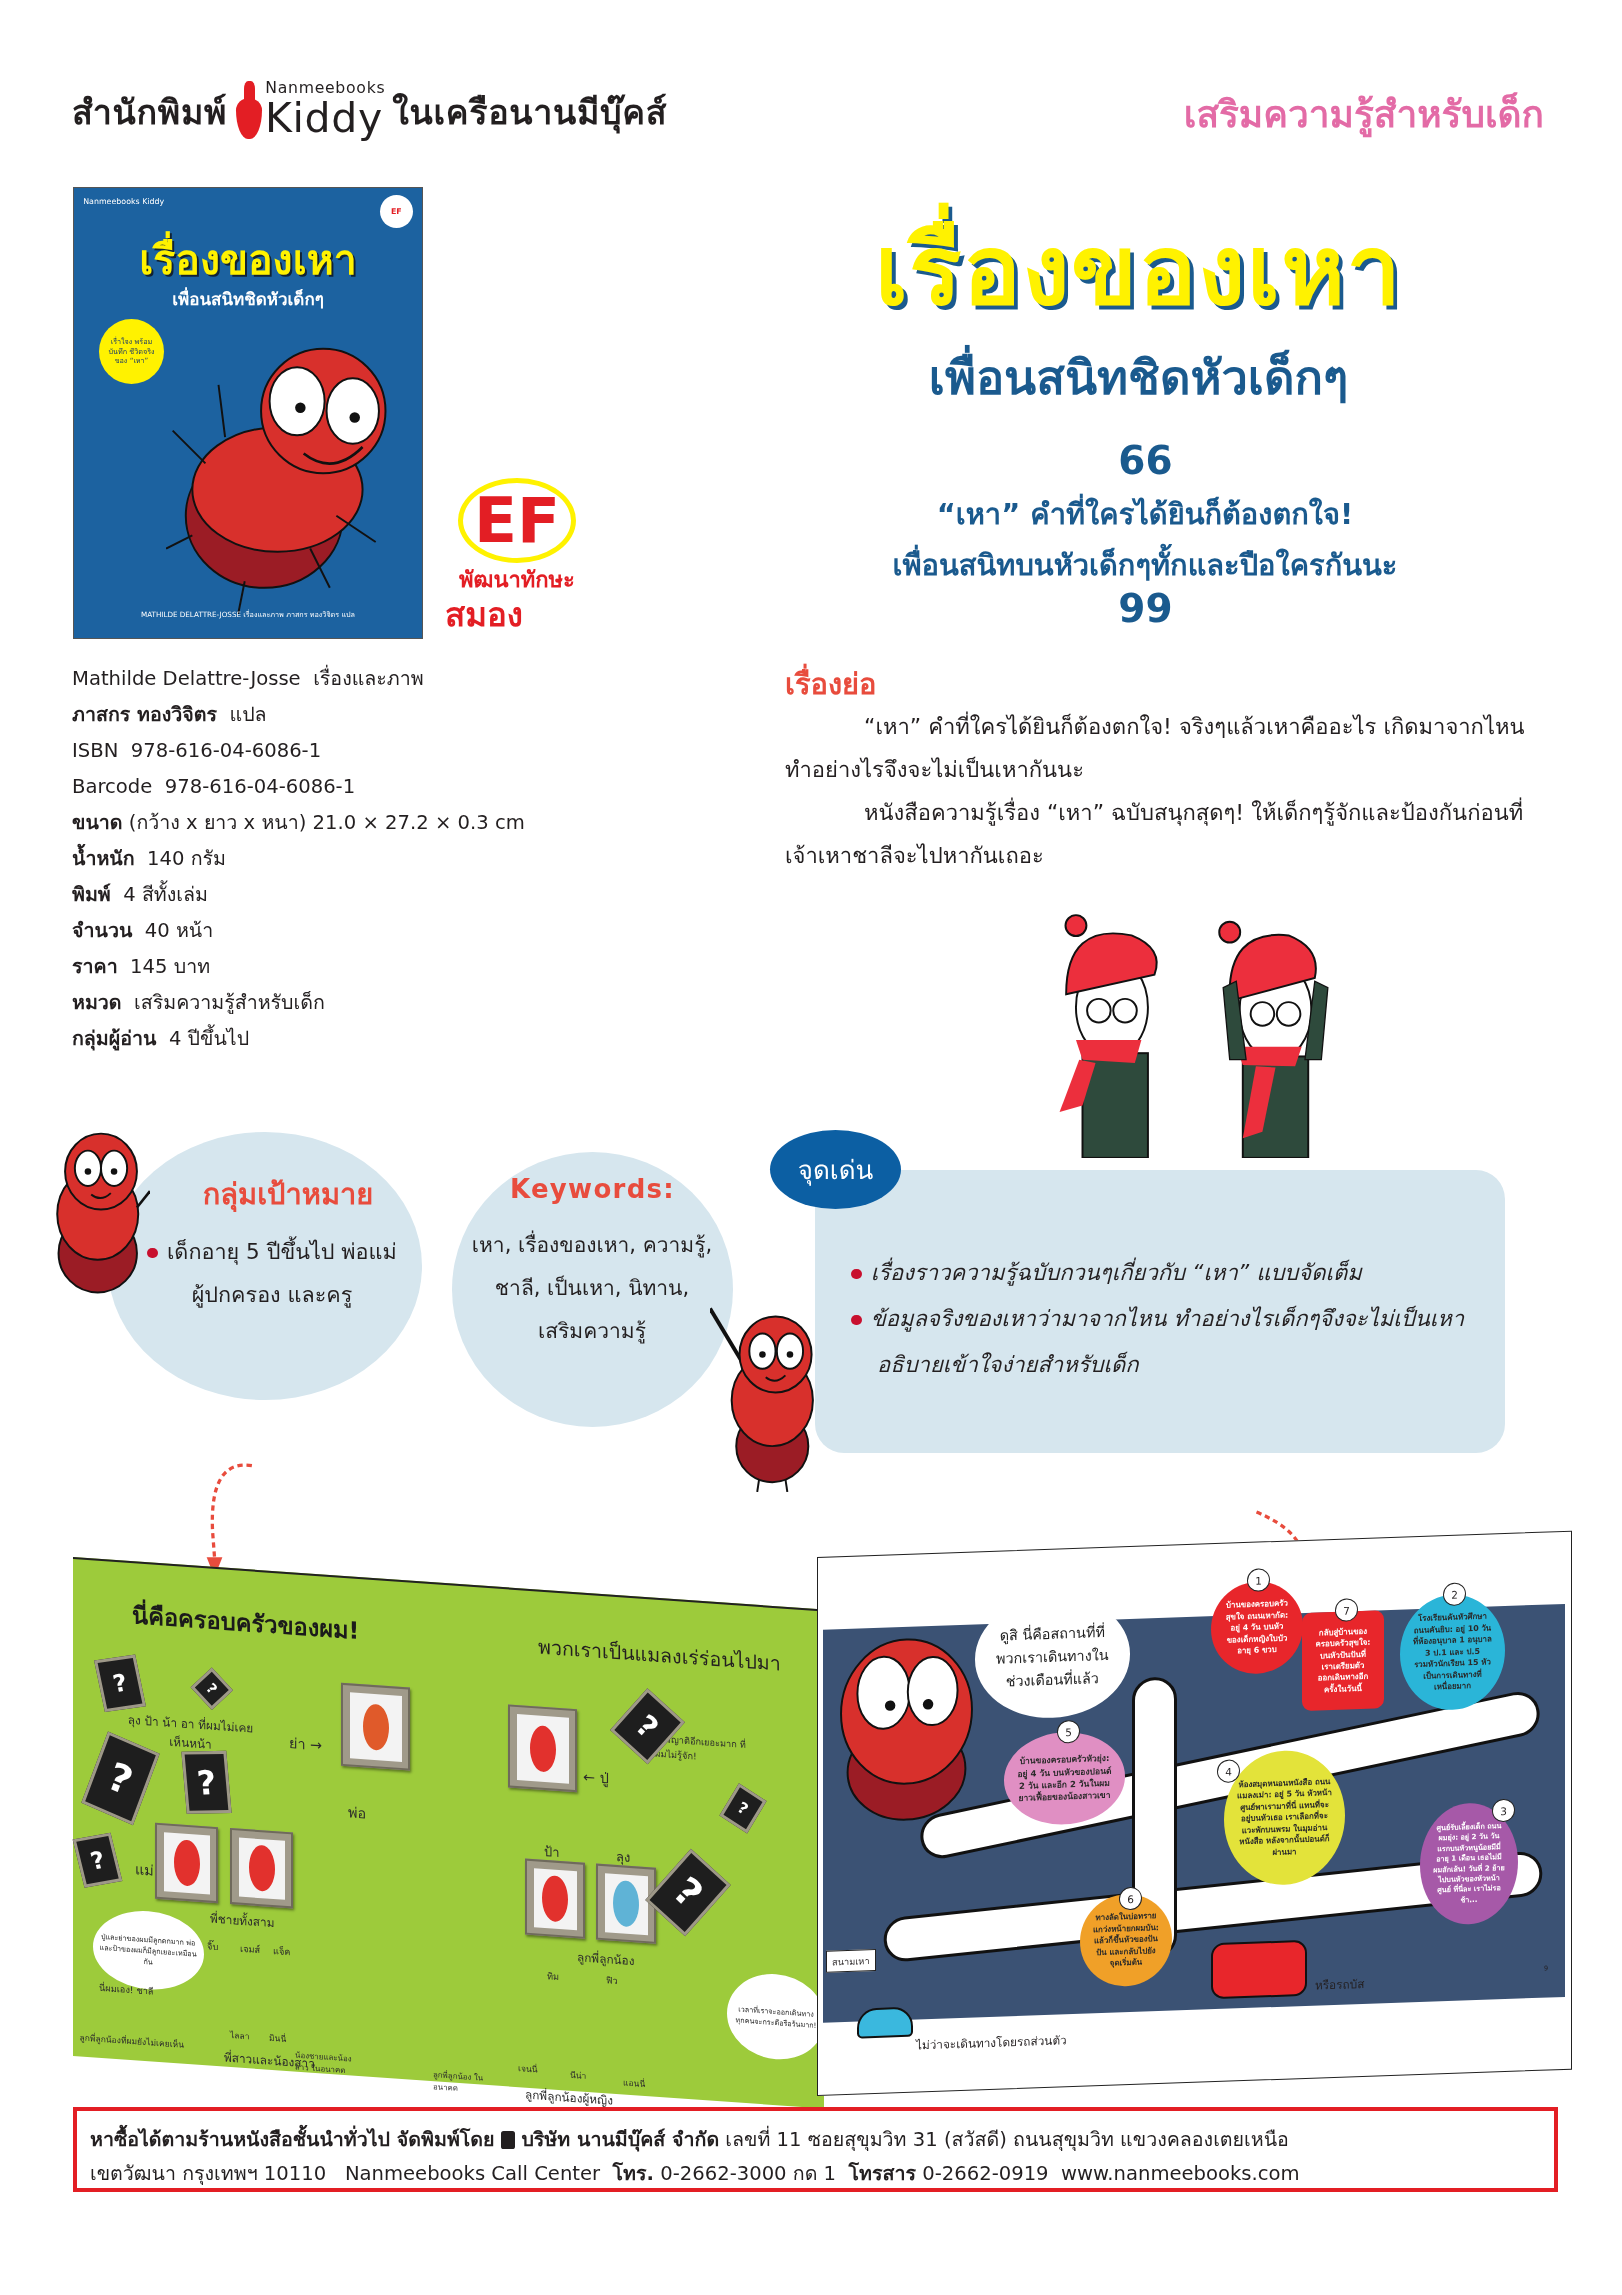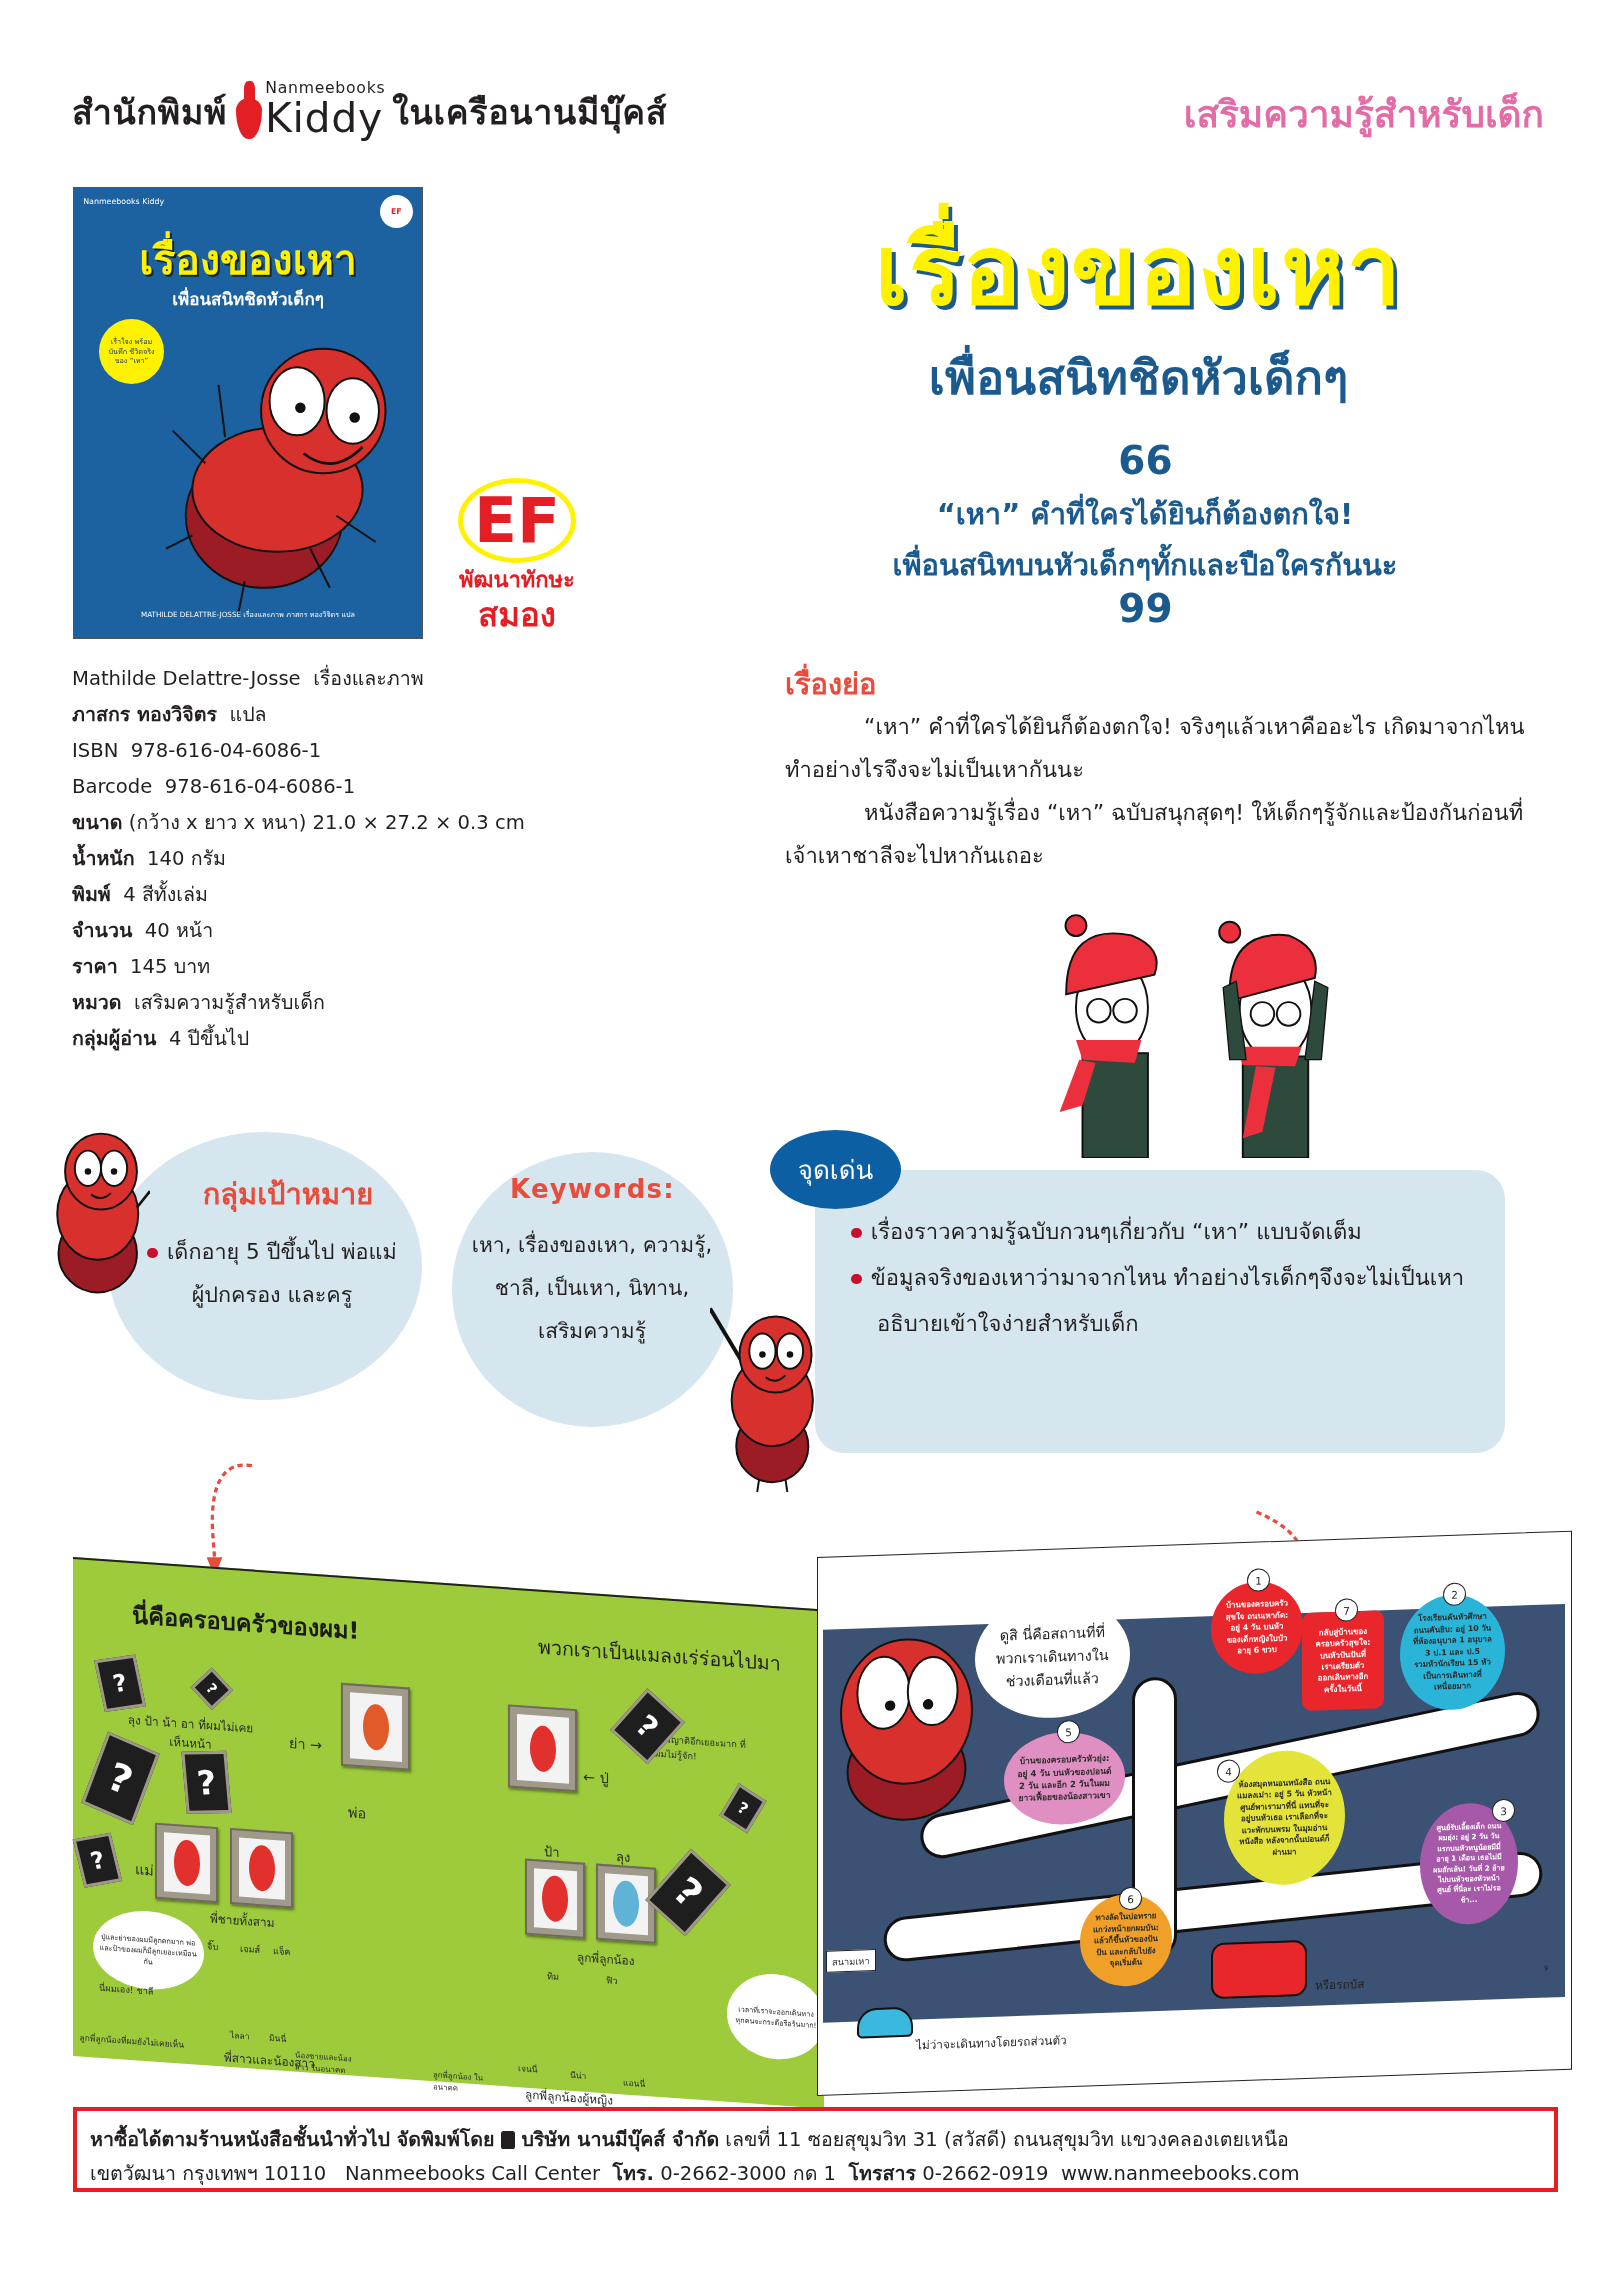--- a/index.html
+++ b/index.html
@@ -23,21 +23,21 @@
   .cover .c-title{position:absolute;left:0;right:0;top:39px;text-align:center;font-size:41px;font-weight:bold;color:#fff200;text-shadow:2px 2px 0 #123;}
   .cover .c-sub{position:absolute;left:0;right:0;top:97px;text-align:center;font-size:17px;font-weight:bold;color:#fff;}
   .cover .c-badge{position:absolute;left:25px;top:131px;width:65px;height:65px;border-radius:50%;background:#fff200;color:#1a3a66;font-size:7.2px;text-align:center;display:flex;align-items:center;justify-content:center;line-height:1.3;padding:3.9px;box-sizing:border-box;}
   .cover .c-author{position:absolute;left:0;right:0;bottom:18.3px;text-align:center;font-size:7.2px;color:#fff;}
   .cover .c-logo{position:absolute;left:9.2px;top:9.2px;font-size:7.9px;color:#fff;}
   .cover .c-ef{position:absolute;right:9.2px;top:6.5px;width:33px;height:33px;border-radius:50%;background:#fff;color:#e31e24;font-size:7.9px;font-weight:bold;display:flex;align-items:center;justify-content:center;}
   .louse-cover{position:absolute;left:92px;top:151px;}
   .ef-badge{left:445px;top:478px;width:144px;height:157px;}
   .ef-badge .ef-letters{position:absolute;left:13px;top:0;width:118px;height:85px;border:5.2px solid #fff200;border-radius:50%;box-sizing:border-box;display:flex;align-items:center;justify-content:center;font-size:63px;font-weight:bold;color:#e31e24;}
   .ef-badge .ef-line1{position:absolute;left:0;right:0;top:84px;text-align:center;font-size:22px;font-weight:bold;color:#e31e24;}
-  .ef-badge .ef-line2{position:absolute;left:0;right:0;top:110px;text-align:center;font-size:33px;font-weight:bold;color:#e31e24;}
+  .ef-badge .ef-line2{position:absolute;left:0;right:0;top:110px;text-align:left;font-size:33px;font-weight:bold;color:#e31e24;}
   
   .specs{left:72px;top:661px;font-size:19.6px;line-height:36px;}
   .specs .row b{font-weight:bold;}
   
   .syn-head{left:785px;top:661px;font-size:29px;font-weight:bold;color:#e84c3d;}
   .syn-body{left:785px;top:705px;width:766px;font-size:22px;line-height:43px;}
   .syn-body p{margin:0;text-indent:79px;}
   
   .kids{left:968px;top:896px;width:458px;height:262px;}
   
@@ -45,21 +45,21 @@
   .target-bubble{left:108px;top:1132px;width:314px;height:268px;}
   .target-title{left:157px;top:1171px;width:262px;text-align:center;font-size:29px;font-weight:bold;color:#e84c3d;}
   .target-text{left:128px;top:1230px;width:288px;text-align:center;font-size:21.6px;line-height:43px;}
   .kw-bubble{left:452px;top:1152px;width:281px;height:275px;}
   .kw-title{left:452px;top:1161px;width:281px;text-align:center;font-size:26px;color:#e84c3d;font-weight:bold;letter-spacing:1.3px;margin-top:13px;}
   .kw-text{left:458px;top:1224px;width:268px;text-align:center;font-size:21px;line-height:43px;}
   .dot{display:inline-block;width:10.5px;height:10.5px;border-radius:50%;background:#c8102e;margin-right:9.2px;vertical-align:middle;}
   
   .hl-box{left:815px;top:1170px;width:690px;height:283px;background:#d6e6ee;border-radius:29px;}
   .hl-circle{left:770px;top:1130px;width:131px;height:79px;background:#0c5fa3;border-radius:50%;color:#fff;font-size:26px;display:flex;align-items:center;justify-content:center;}
-  .hl-list{left:851px;top:1209px;width:654px;font-size:22px;line-height:46px;}
+  .hl-list{left:851px;top:1250px;width:654px;font-size:22px;line-height:46px;font-style:italic;}
   .hl-list .item{padding-left:26px;text-indent:-26px;}
   
   .spread-left{left:73px;top:1557px;width:751px;height:497px;background:#9dcb3b;transform:skew(0deg,4deg);transform-origin:left top;border-top:2px solid #222;}
   .spread-right{left:817px;top:1557px;width:753px;height:537px;background:#fff;transform:skew(0deg,-2deg);transform-origin:left top;border:1.3px solid #222;}
   .spread-right .night{position:absolute;left:5.2px;top:72px;right:6.5px;height:393px;background:#3b5274;}
   .sp-title{font-weight:bold;color:#1b1b1b;}
   .frame{position:absolute;background:#a09a8a;border:2.6px solid #6f6a5c;box-shadow:1.3px 2px 2.6px rgba(0,0,0,.4);}
   .frame .inner{position:absolute;left:6.5px;top:6.5px;right:6.5px;bottom:6.5px;background:#f3f3f3;display:flex;align-items:center;justify-content:center;}
   .frame .lice{width:26px;height:46px;background:#e2312d;border-radius:50%;}
   .qframe{position:absolute;background:#1e1e1e;border:3.9px solid #9e9888;color:#fff;font-weight:bold;display:flex;align-items:center;justify-content:center;}

